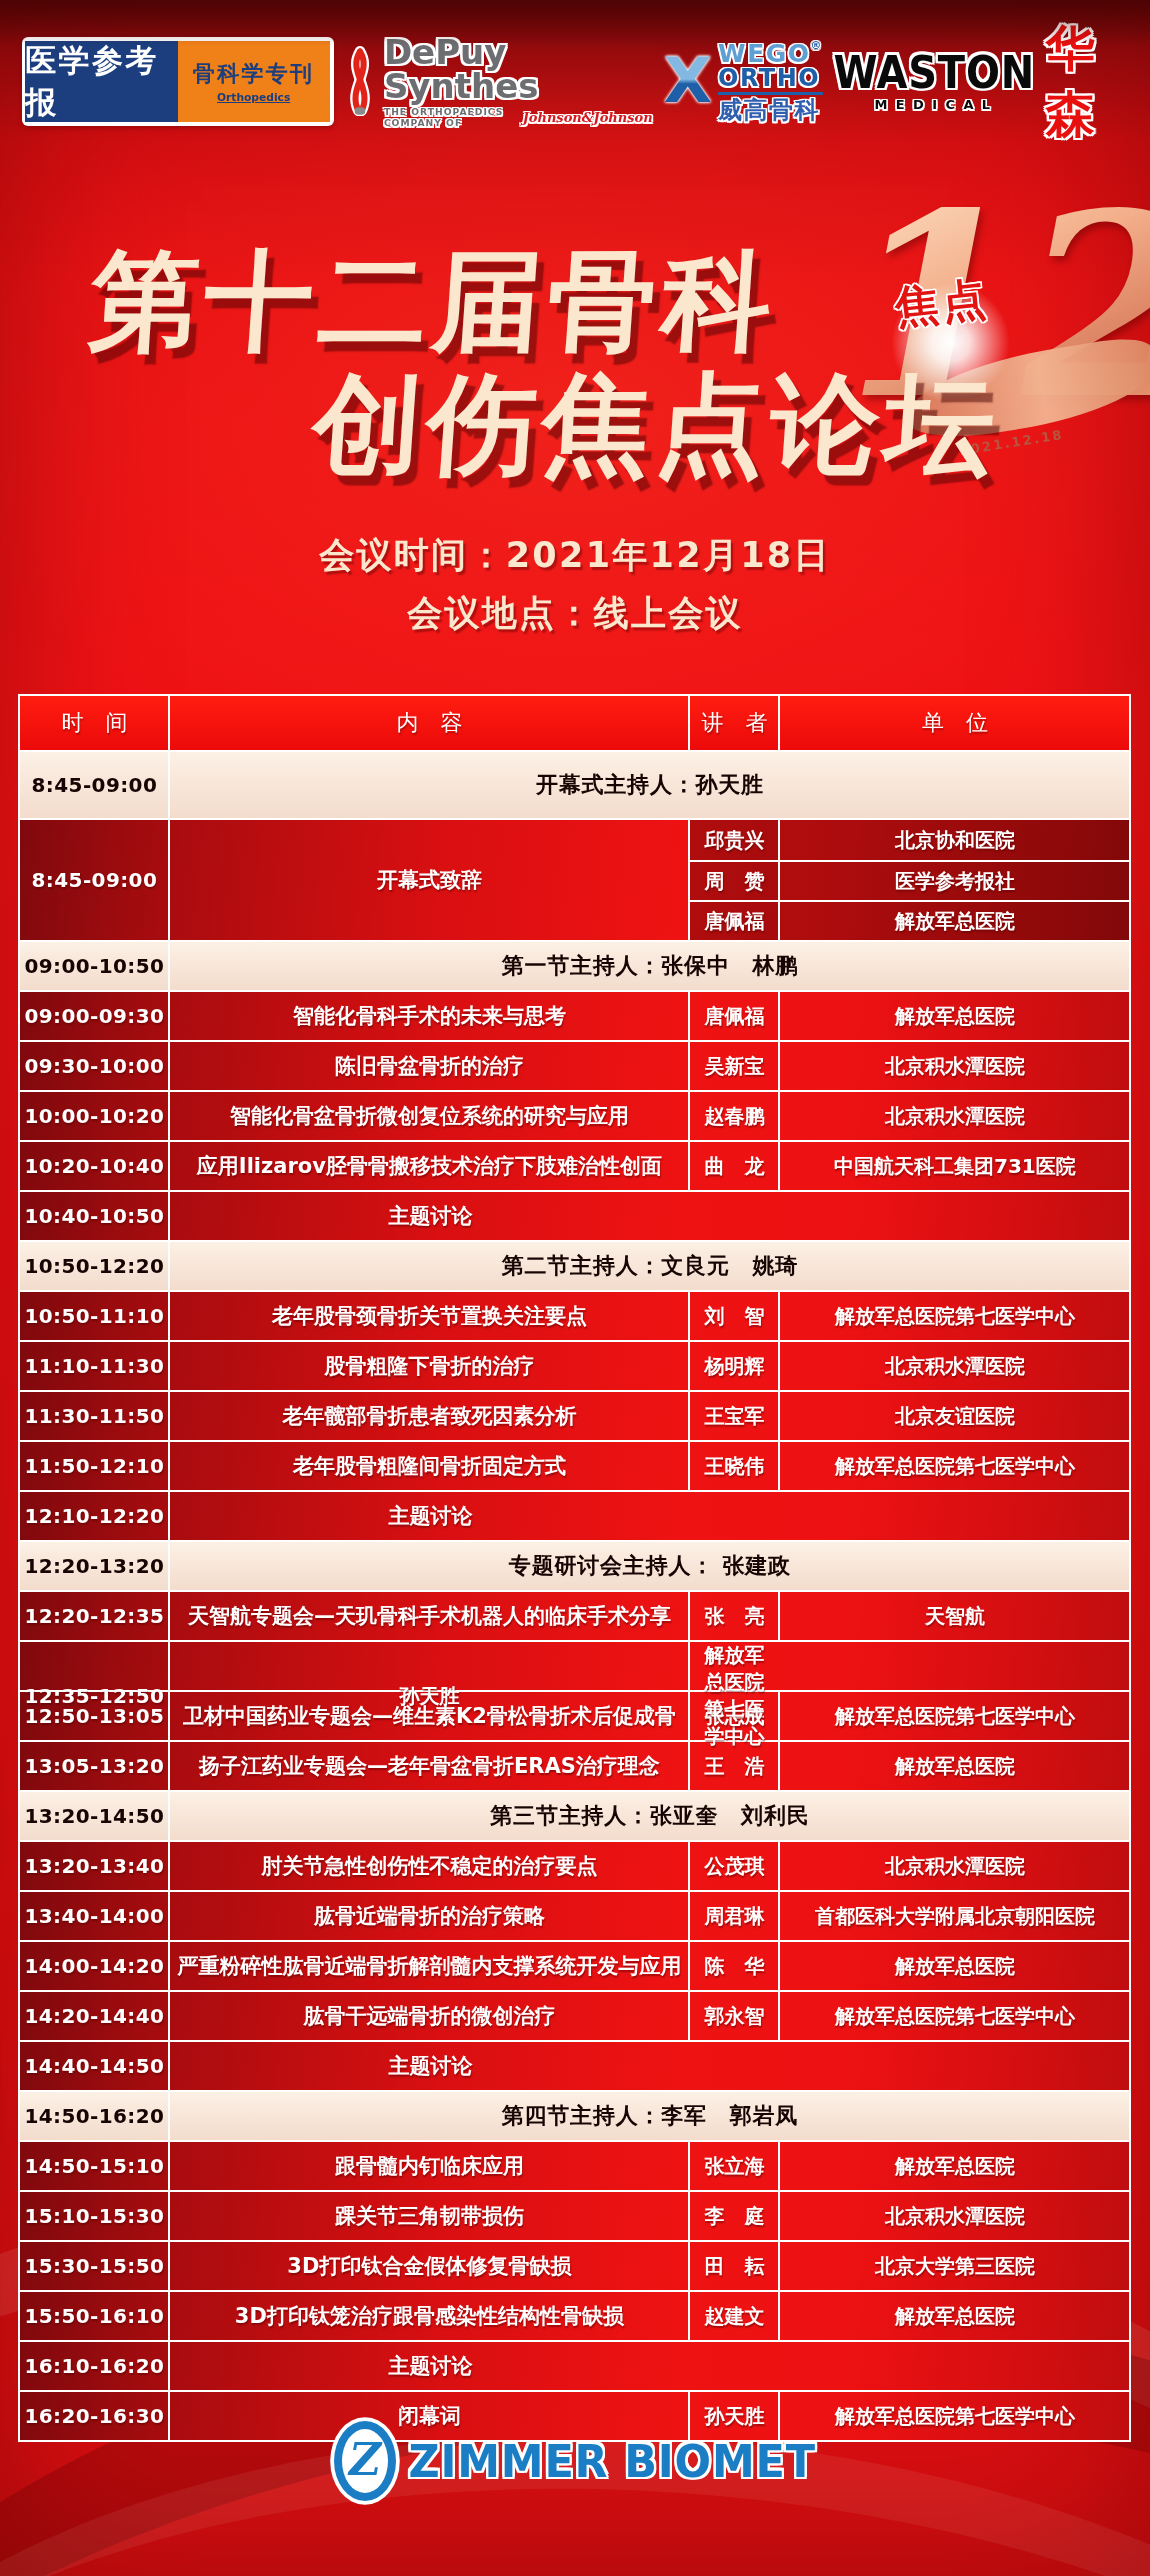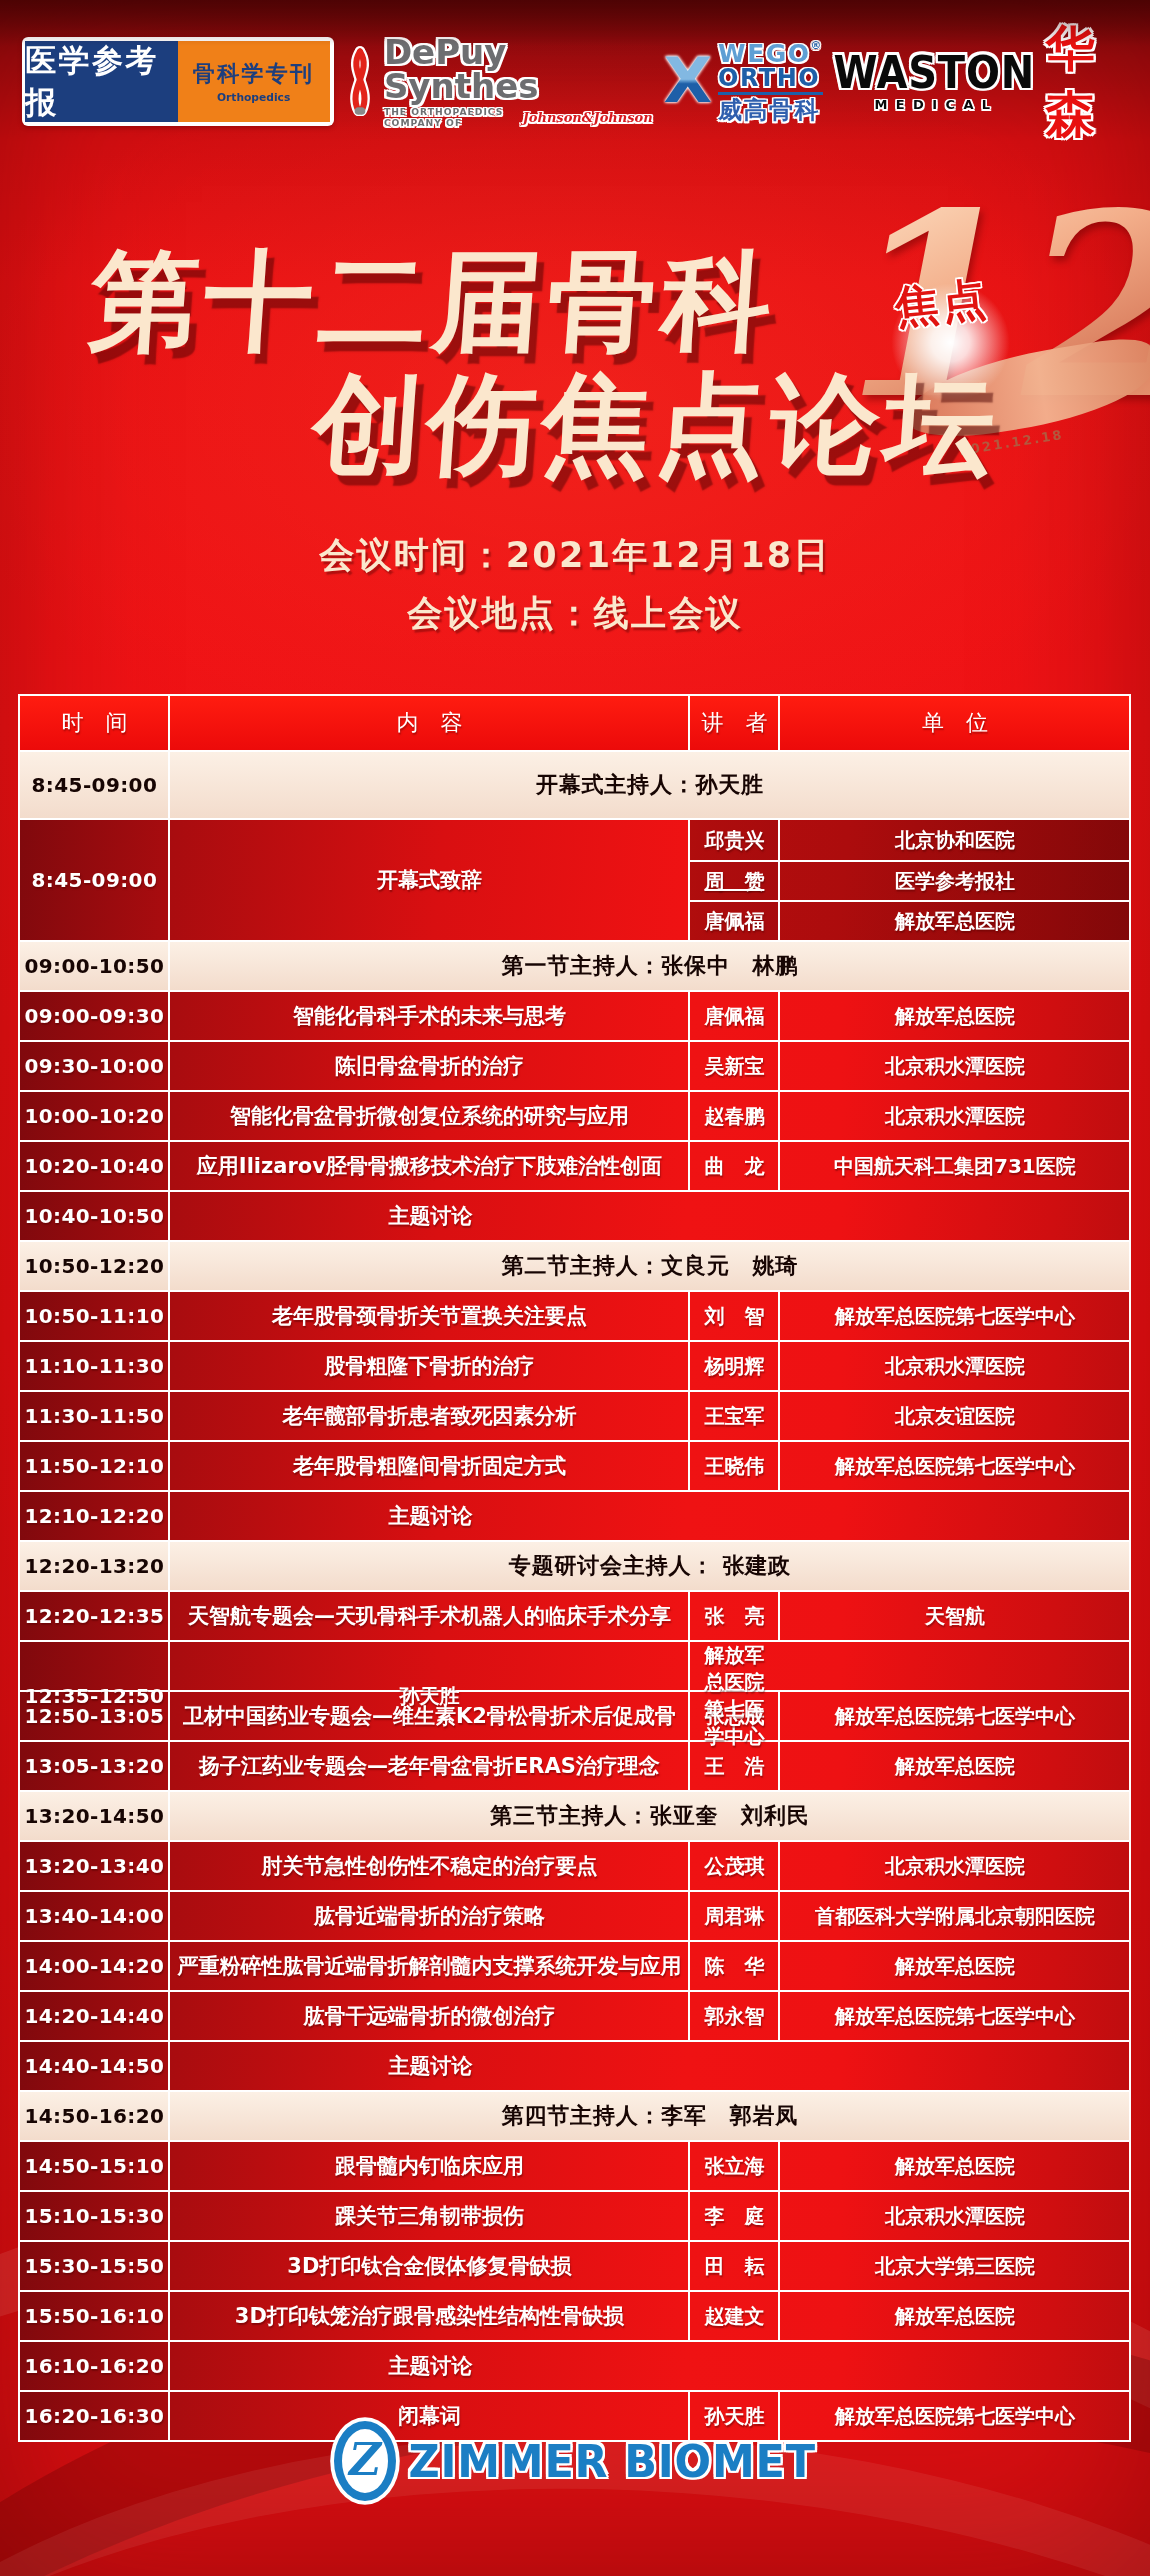--- a/index.html
+++ b/index.html
@@ -11,21 +11,21 @@
     box-shadow: inset 0 0 169px rgba(90,0,0,.45);}
   
   .ow2{text-shadow:-1.5px -1.5px 0 #fff,0 -1.5px 0 #fff,1.5px -1.5px 0 #fff,-1.5px 0 0 #fff,1.5px 0 0 #fff,-1.5px 1.5px 0 #fff,0 1.5px 0 #fff,1.5px 1.5px 0 #fff;}
   .ow3{text-shadow:-2.3px -2.3px 0 #fff,0 -2.3px 0 #fff,2.3px -2.3px 0 #fff,-2.3px 0 0 #fff,2.3px 0 0 #fff,-2.3px 2.3px 0 #fff,0 2.3px 0 #fff,2.3px 2.3px 0 #fff;}
   
   .logo-strip{position:absolute;top:43px;left:21.5px;right:21.5px;height:77px;display:flex;align-items:center;justify-content:space-between;gap:10.7px;z-index:4;}
   .mref{background:#fff;border-radius:6.1px;padding:3.8px;display:flex;width:379px;height:89px;box-sizing:border-box;box-shadow:0 1.5px 4.6px rgba(80,0,0,.35);}
   .mref-left{background:#1c3e7e;flex:1;display:flex;align-items:center;justify-content:center;color:#fff;font-size:31px;font-weight:900;letter-spacing:2.3px;}
   .mref-right{background:#f08018;flex:1;display:flex;flex-direction:column;align-items:center;justify-content:center;color:#1c3e7e;}
   .mref-sup{font-size:22px;font-weight:900;letter-spacing:2.3px;}
-  .mref-en{font-size:10.7px;font-weight:700;margin-top:2.3px;}
+  .mref-en{font-size:10.7px;font-weight:700;margin-top:2.3px;text-decoration:underline;}
   .depuy{display:flex;align-items:center;gap:7.7px;}
   .depuy-name{font-size:34px;font-weight:900;color:#6d6e71;line-height:1;}
   .depuy-tag{font-size:9.2px;font-weight:800;color:#6d6e71;letter-spacing:1px;margin-top:3.1px;display:flex;align-items:center;gap:4.6px;}
   .jnj{font-family:"DejaVu Serif","Liberation Serif",serif;font-style:italic;color:#d7191f;font-size:13px;font-weight:700;letter-spacing:0;}
   .wego{display:flex;align-items:center;gap:6.1px;}
   .wego-icon{font-size:63px;font-weight:900;line-height:.9;background:linear-gradient(180deg,#82b8e2 46%,#1e5fa8 54%);-webkit-background-clip:text;background-clip:text;color:transparent;filter:drop-shadow(0 0 1.5px #fff) drop-shadow(0 0 0.8px #fff);}
   .wego-txt{display:flex;flex-direction:column;line-height:1;}
   .wego-w1{font-size:25px;font-weight:900;color:#5f9fd4;letter-spacing:1.5px;}
   .wego-w2{font-size:24px;font-weight:900;color:#1e5fa8;letter-spacing:1.5px;border-bottom:3.1px solid #1e5fa8;padding-bottom:1.5px;}
   .wego-reg{font-size:10.7px;color:#1e5fa8;vertical-align:top;}
@@ -158,21 +158,21 @@
     <div id="schedule-rows">
         <div class="row host host-first">
           <div class="cell time">8:45-09:00</div>
           <div class="cell hosttext">开幕式主持人：孙天胜</div>
         </div>
         <div class="row multi">
           <div class="cell time">8:45-09:00</div>
           <div class="cell mcontent">开幕式致辞</div>
           <div class="cell speaker sub0" style="grid-row: 1;">邱贵兴</div>
           <div class="cell org sub0" style="grid-row: 1;">北京协和医院</div>
-          <div class="cell speaker sub1" style="grid-row: 2; text-decoration: underline;">周　赞</div>
+          <div class="cell speaker sub1" style="grid-row: 2;">周　赞</div>
           <div class="cell org sub1" style="grid-row: 2; font-family: Liberation Mono, monospace;">医学参考报社</div>
           <div class="cell speaker sub2" style="grid-row: 3;">唐佩福</div>
           <div class="cell org sub2" style="grid-row: 3;">解放军总医院</div>
         </div>
         <div class="row host">
           <div class="cell time">09:00-10:50</div>
           <div class="cell hosttext">第一节主持人：张保中　林鹏</div>
         </div>
         <div class="row talk">
           <div class="cell time">09:00-09:30</div>

